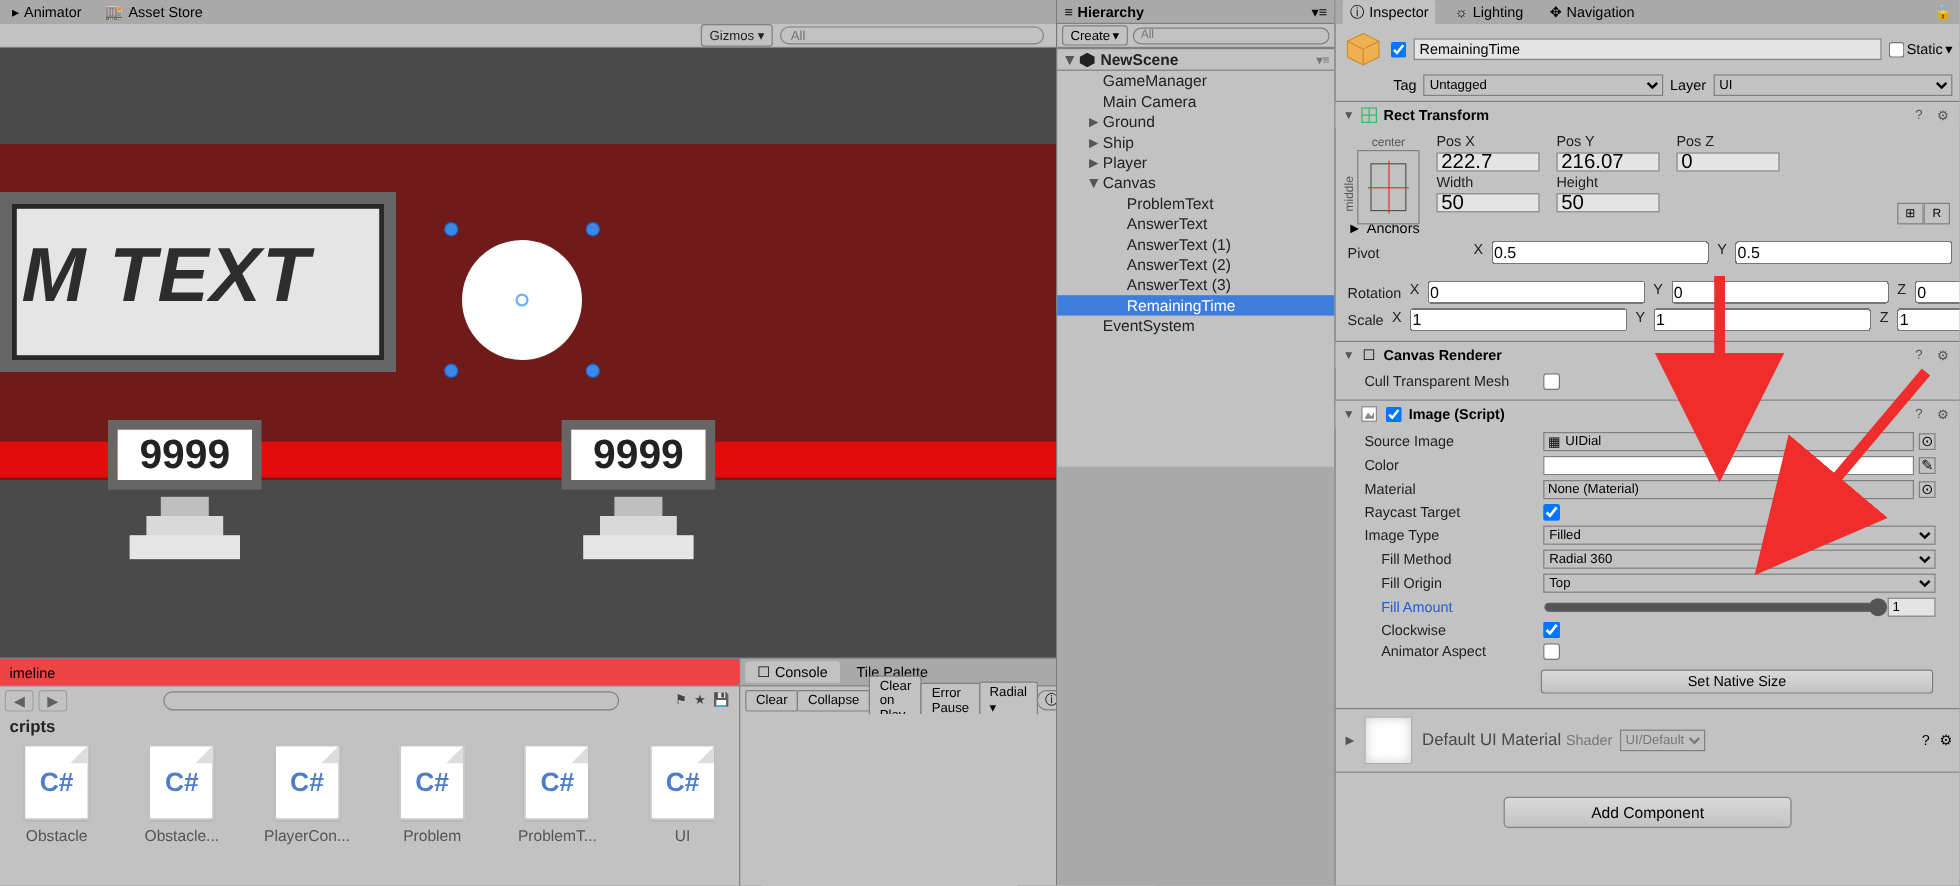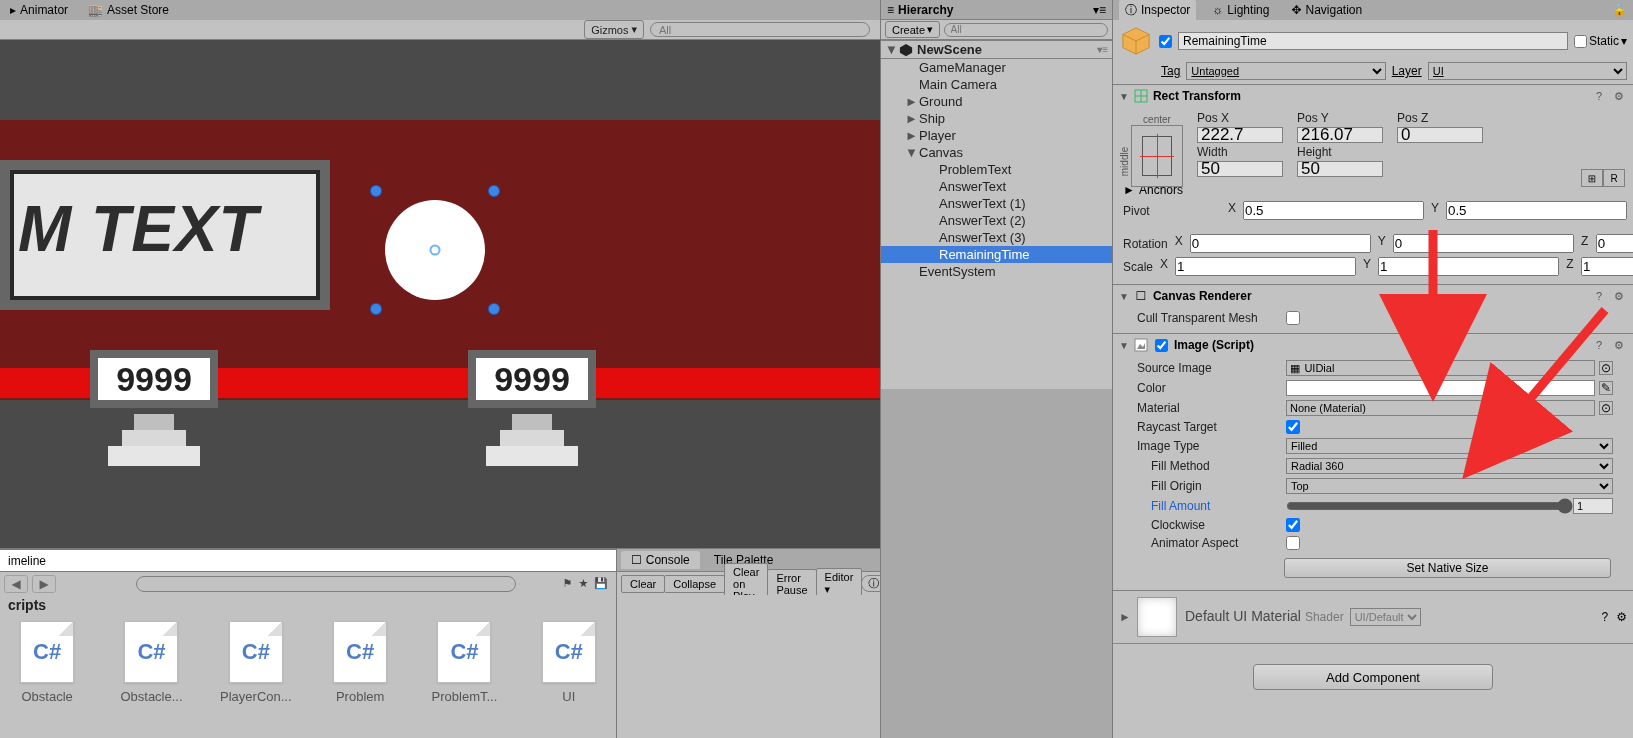--- a/index.html
+++ b/index.html
@@ -36,21 +36,21 @@
   .turret.t1 { left: 84px; }
   .turret.t2 { left: 462px; }
   .turret .num-frame { width: 128px; height: 58px; border: 8px solid #666; background: #282828; }
   .turret .num-frame .num-inner { width: 100%; height: 100%; background: #fff; display: flex; align-items: center; justify-content: center; font-size: 34px; font-weight: 800; color: #222;}
   .turret .base { width: 100px; height: 54px; position: relative; margin-top: 4px; }
   .turret .base .b1 { position: absolute; left: 30px; top: 2px; width: 40px; height: 24px; background: #bfbfbf; }
   .turret .base .b2 { position: absolute; left: 18px; top: 18px; width: 64px; height: 20px; background: #d9d9d9; }
   .turret .base .b3 { position: absolute; left: 4px; top: 34px; width: 92px; height: 20px; background: #e6e6e6; }
 
   
-  .timeline-tab { height: 22px; border-top: 1px solid #7a7a7a; background: #ffffff; padding-left: 8px; display: flex; align-items: center; }
+  .timeline-tab { height: 22px; border-top: 1px solid #7a7a7a; background: #ef4444; padding-left: 8px; display: flex; align-items: center; }
   .project-bar { height: 24px; background: #c2c2c2; border-top: 1px solid #7a7a7a; display: flex; align-items: center; }
   .project-bar .nav-btn { width: 24px; height: 18px; border: 1px solid #808080; background: #c2c2c2; border-radius: 3px; display: inline-flex; align-items: center; justify-content: center; margin-left: 4px; cursor:not-allowed; opacity:0.5;}
   .project-bar .search { margin-left: 80px; width: 380px; height: 16px; border: 1px solid #808080; border-radius: 8px; background: #c2c2c2;}
   .project-bar .spacer { flex: 1; }
   .project-bar .mini-icons { display: flex; gap: 6px; margin-right: 8px; }
   .project-bar .mini-icons span { font-size: 11px; color: #444;}
 
   .scripts-head { height: 20px; padding-left: 8px; display: flex; align-items: center; font-weight: bold; font-size: 14px; color: #222; background: #c2c2c2;}
   .assets { flex: 1 1 auto; background: #c2c2c2; padding: 6px 10px; display: flex; gap: 30px; }
   .asset { width: 80px; display: flex; flex-direction: column; align-items: center; cursor: pointer; }
@@ -97,21 +97,21 @@
   .insp-tabs .itab { display: flex; align-items: center; gap: 4px; cursor:pointer; padding:2px 6px; }
   .insp-tabs .itab.active { background: #c2c2c2; border-radius: 2px 2px 0 0;}
   .insp-tabs .lock { margin-left:auto; }
 
   .insp-header { padding: 4px 6px; display:flex; flex-direction:column; gap:4px; border-bottom:1px solid #808080;}
   .insp-header .r1 { display:flex; align-items:center; gap:6px;}
   .insp-header .cube { width:34px; height:34px; display:flex; align-items:center; justify-content:center;}
   .insp-header .cube svg { width:30px; height:30px;}
   .insp-header input.name { flex:1; height:18px; border:1px solid #808080; background:#e4e4e4; padding:0 4px; font-size:12px;}
   .insp-header .static { display:flex; align-items:center; gap:2px; font-size:12px;}
-  .insp-header .r2 { display:flex; align-items:center; gap:6px; padding-left:42px; font-size:12px;text-decoration:underline;}
+  .insp-header .r2 { display:flex; align-items:center; gap:6px; padding-left:42px; font-size:12px;}
   .insp-header select { flex:1; height:18px; border:1px solid #808080; background:#c2c2c2; font-size:11px;}
 
   .comp { border-bottom: 1px solid #808080; }
   .comp .comp-head { display:flex; align-items:center; gap:4px; padding:3px 6px; background:#c2c2c2; cursor:pointer;}
   .comp .comp-head .fold { color:#555; font-size:10px; }
   .comp .comp-head .ico { width:16px; height:16px; display:inline-flex; align-items:center; justify-content:center; }
   .comp .comp-head .ttl { font-weight:bold; }
   .comp .comp-head .sp { flex:1;}
   .comp .comp-head .mini { width:16px; height:16px; display:inline-flex; align-items:center; justify-content:center; font-size:11px; color:#555; cursor:pointer;}
 
@@ -287,21 +287,21 @@
           </div>
           <div class="ctab inact">
             <span>Tile Palette</span>
           </div>
         </div>
         <div class="console-bar">
           <div class="cbtn"><span>Clear</span></div>
           <div class="cbtn"><span>Collapse</span></div>
           <div class="cbtn"><span>Clear on Play</span></div>
           <div class="cbtn"><span>Error Pause</span></div>
-          <div class="cbtn"><span>Editor</span> ▾</div>
+          <div class="cbtn"><span>Radial</span> ▾</div>
           <div class="spacer"></div>
           <div class="count">
               <span>ⓘ</span>
               <span>0</span>
             </div>
           <div class="count">
               <span>⚠</span>
               <span>0</span>
             </div>
           <div class="count dark">

